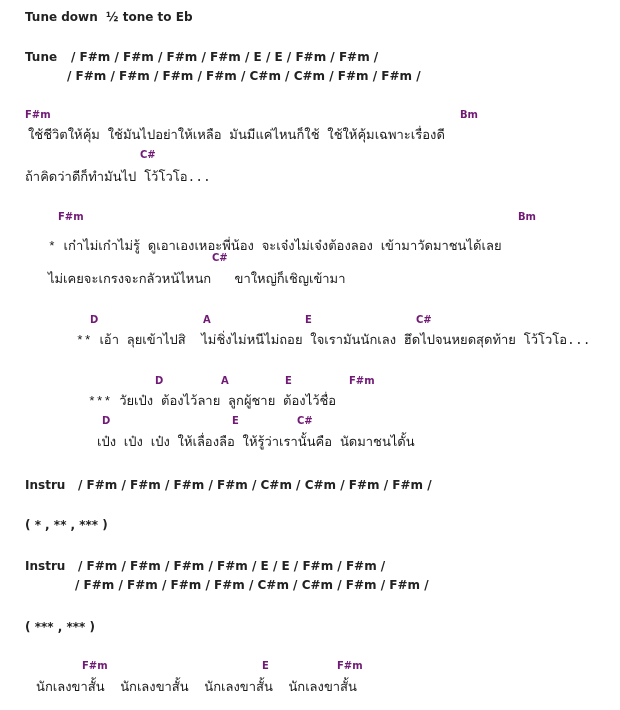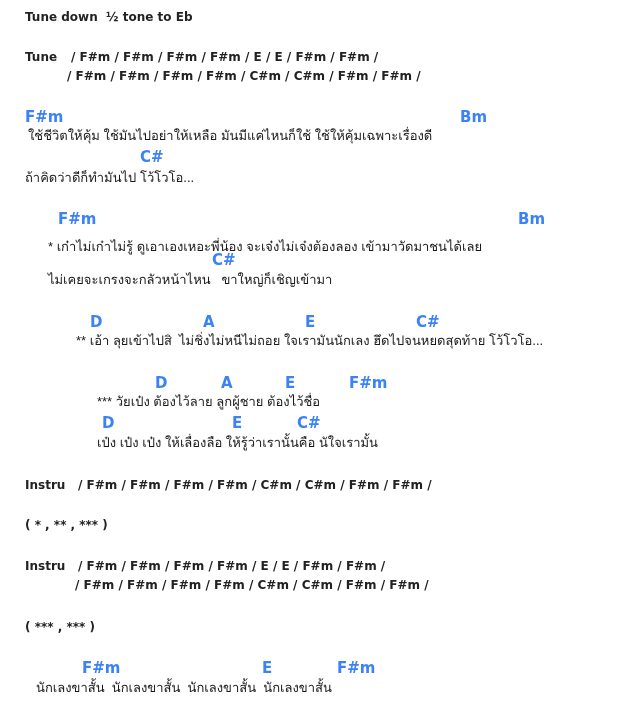--- a/index.html
+++ b/index.html
@@ -1,20 +1,20 @@
 <!DOCTYPE html>
 <html><head>
 <meta charset="utf-8">
 <style>
   html, body { margin:0; padding:0; background:#ffffff; }
   body { width:620px; height:710px; position:relative; overflow:hidden; color:#1a1a1a; }
   .t { position:absolute; white-space:pre; line-height:1; }
   .b { font-family:"DejaVu Sans", sans-serif; font-weight:bold; font-size:12px; color:#222; }
-  .th { font-family:Liberation Sans, sans-serif; font-size:13px; color:#1a1a1a; }
-  .ch { font-family:"DejaVu Sans", sans-serif; font-weight:bold; font-size:15px; color:#3b82f6; }
+  .th { font-family:Liberation Mono, monospace; font-size:13px; color:#1a1a1a; }
+  .ch { font-family:"DejaVu Sans", sans-serif; font-weight:bold; font-size:10px; color:#701a75; }
 </style>
 </head>
 <body>
 
 <div>
 
   <div class="t b" style="left:25px;top:11px;">Tune down  ½ tone to Eb</div>
 
   <div class="t b" style="left:25px;top:51px;">Tune</div>
   <div class="t b" style="left:71px;top:51px;">/ F#m / F#m / F#m / F#m / E / E / F#m / F#m /</div>
@@ -23,37 +23,37 @@
   <div class="t ch" style="left:25px;top:110px;">F#m</div>
   <div class="t ch" style="left:460px;top:110px;">Bm</div>
   <div class="t th" style="left:28px;top:129px;">ใช้ชีวิตให้คุ้ม ใช้มันไปอย่าให้เหลือ มันมีแค่ไหนก็ใช้ ใช้ให้คุ้มเฉพาะเรื่องดี</div>
   <div class="t ch" style="left:140px;top:150px;">C#</div>
   <div class="t th" style="left:25px;top:171px;">ถ้าคิดว่าดีก็ทำมันไป โว้โวโอ...</div>
 
   <div class="t ch" style="left:58px;top:212px;">F#m</div>
   <div class="t ch" style="left:518px;top:212px;">Bm</div>
   <div class="t th" style="left:48px;top:240px;">* เก๋าไม่เก๋าไม่รู้ ดูเอาเองเหอะพี่น้อง จะเจ๋งไม่เจ๋งต้องลอง เข้ามาวัดมาชนได้เลย</div>
   <div class="t ch" style="left:212px;top:253px;">C#</div>
-  <div class="t th" style="left:48px;top:273px;">ไม่เคยจะเกรงจะกลัวหน้าไหน   ขาใหญ่ก็เชิญเข้ามา</div>
+  <div class="t th" style="left:48px;top:273px;">ไม่เคยจะเกรงจะกลัวหน้ไหนก   ขาใหญ่ก็เชิญเข้ามา</div>
 
   <div class="t ch" style="left:90px;top:315px;">D</div>
   <div class="t ch" style="left:203px;top:315px;">A</div>
   <div class="t ch" style="left:305px;top:315px;">E</div>
   <div class="t ch" style="left:416px;top:315px;">C#</div>
   <div class="t th" style="left:76px;top:334px;">** เอ้า ลุยเข้าไปสิ  ไม่ชิ่งไม่หนีไม่ถอย ใจเรามันนักเลง ฮึดไปจนหยดสุดท้าย โว้โวโอ...</div>
 
   <div class="t ch" style="left:155px;top:376px;">D</div>
   <div class="t ch" style="left:221px;top:376px;">A</div>
   <div class="t ch" style="left:285px;top:376px;">E</div>
   <div class="t ch" style="left:349px;top:376px;">F#m</div>
-  <div class="t th" style="left:97px;top:395px;">*** วัยเป๋ง ต้องไว้ลาย ลูกผู้ชาย ต้องไว้ชื่อ</div>
+  <div class="t th" style="left:88px;top:395px;">*** วัยเป๋ง ต้องไว้ลาย ลูกผู้ชาย ต้องไว้ชื่อ</div>
   <div class="t ch" style="left:102px;top:416px;">D</div>
   <div class="t ch" style="left:232px;top:416px;">E</div>
   <div class="t ch" style="left:297px;top:416px;">C#</div>
-  <div class="t th" style="left:97px;top:436px;">เป๋ง เป๋ง เป๋ง ให้เลื่องลือ ให้รู้ว่าเรานั้นคือ นัใจเรามั้น</div>
+  <div class="t th" style="left:97px;top:436px;">เป๋ง เป๋ง เป๋ง ให้เลื่องลือ ให้รู้ว่าเรานั้นคือ นัดมาชนไดั้น</div>
 
   <div class="t b" style="left:25px;top:479px;">Instru</div>
   <div class="t b" style="left:78px;top:479px;">/ F#m / F#m / F#m / F#m / C#m / C#m / F#m / F#m /</div>
 
   <div class="t b" style="left:25px;top:519px;">( * , ** , *** )</div>
 
   <div class="t b" style="left:25px;top:560px;">Instru</div>
   <div class="t b" style="left:78px;top:560px;">/ F#m / F#m / F#m / F#m / E / E / F#m / F#m /</div>
   <div class="t b" style="left:75px;top:579px;">/ F#m / F#m / F#m / F#m / C#m / C#m / F#m / F#m /</div>
 

